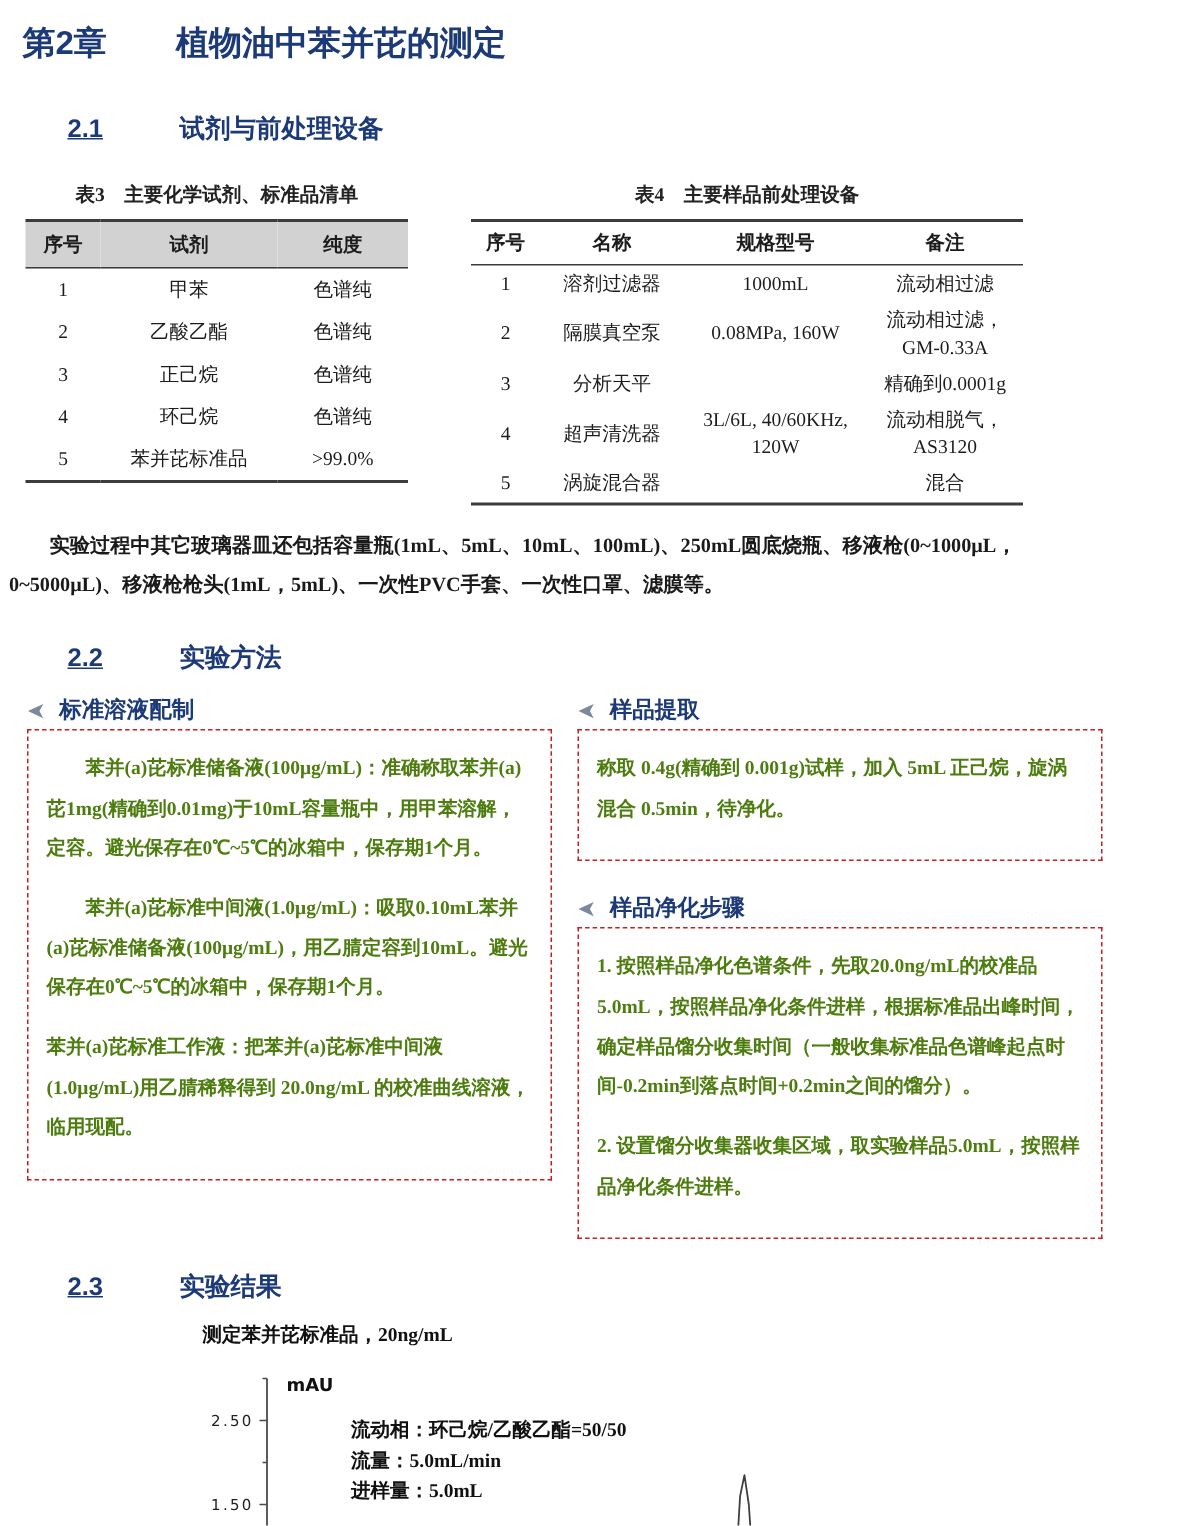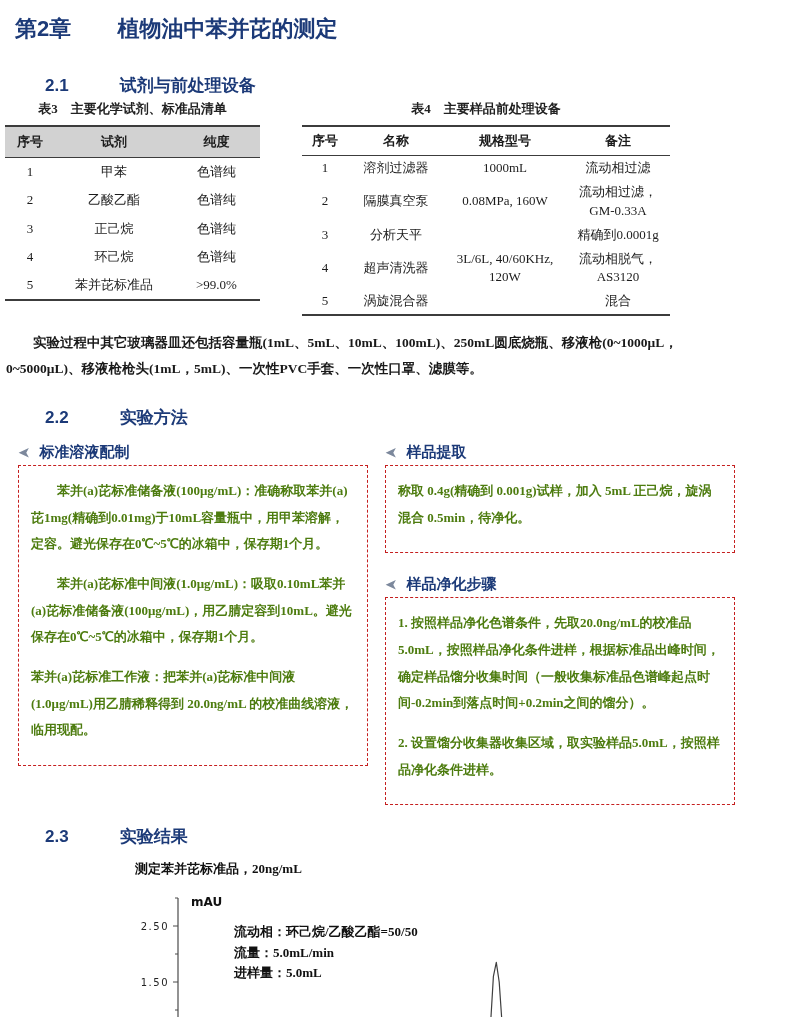--- a/index.html
+++ b/index.html
@@ -7,26 +7,26 @@
   body {
     width:800px; height:1017px; overflow:hidden;
     font-family:"Liberation Serif", serif;
     color:#1c1c1c;
     position:relative;
   }
   
   .chapter { padding:14px 0 0 15px; font-family:"Liberation Sans", sans-serif; font-weight:bold; font-size:22px; color:#1c3a78; }
   .chapter .num { margin-right:40px; }
   .section-heading { font-family:"Liberation Sans", sans-serif; font-weight:bold; font-size:17px; color:#1c3a78; margin-left:45px; }
-  .section-heading .sec-num { display:inline-block; min-width:28px; margin-right:42px; }
+  .section-heading .sec-num { display:inline-block; min-width:28px; margin-right:42px;text-decoration:underline; }
   .s21 { margin-top:30px; }
   .s22 { margin-top:24px; }
   .s23 { margin-top:20px; }
   
-  .tables-row { display:flex; margin-top:3px; padding-left:5px; }
+  .tables-row { display:flex; margin-top:24px; padding-left:17px; }
   .tbl-caption { text-align:center; font-weight:bold; font-size:13px; color:#222; margin-bottom:7px; }
   .t3-wrap { width:255px; }
   .t4-wrap { width:368px; margin-left:42px; }
   table { border-collapse:collapse; width:100%; font-size:13px; }
   table th, table td { text-align:center; padding:4px 2px; line-height:1.4; white-space:pre-line; }
   table thead th { font-weight:bold; }
   .t3 { border-top:2px solid #3c3c3c; border-bottom:2px solid #3c3c3c; }
   .t3 thead tr { background:#d2d2d2; }
   .t3 thead th { border-bottom:1.5px solid #3c3c3c; padding:6px 2px; }
   .t3 tbody td { padding:5px 2px; }

